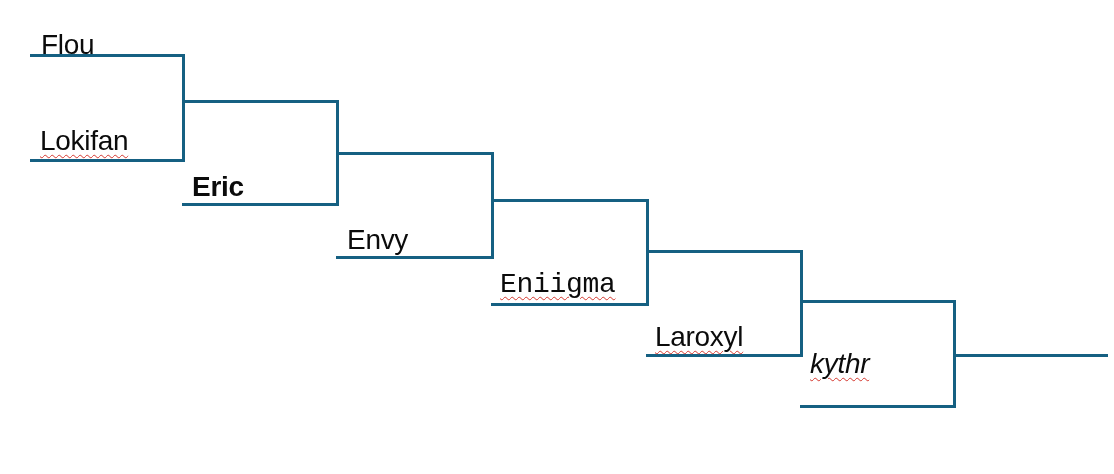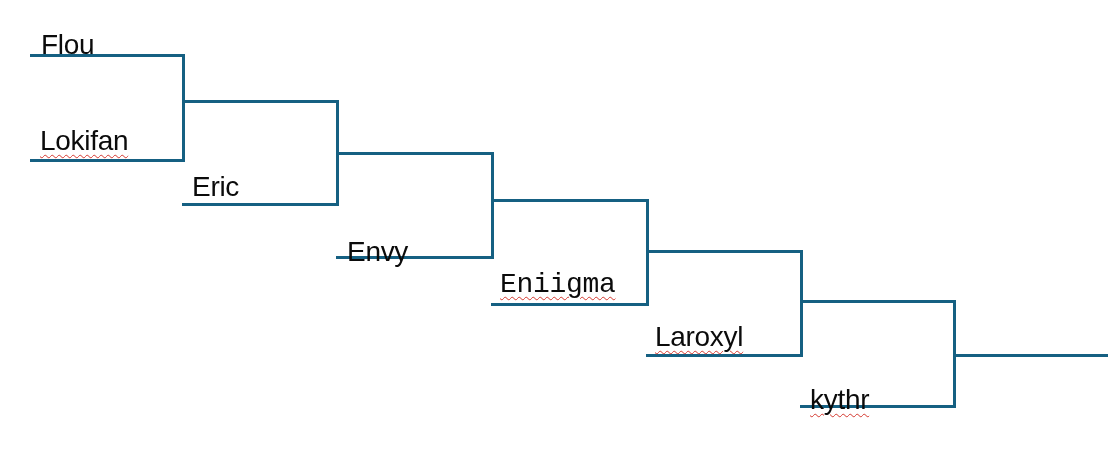--- a/index.html
+++ b/index.html
@@ -73,23 +73,23 @@
   <div class="hline" style="left:800px; top:300px; width:156px;"></div>
   <div class="hline" style="left:800px; top:405px; width:156px;"></div>
   <div class="vline" style="left:953px; top:300px; height:108px;"></div>
 
   <div class="hline" style="left:953px; top:354px; width:155px;"></div>
 
   <div class="player-label" style="left:41px;  top:33px;">Flou</div>
 
   <div class="player-label misspelled" style="left:40px;  top:129px;">Lokifan</div>
 
-  <div class="player-label" style="left:192px; top:175px;">Eric</div>
+  <div class="player-label" style="left:192px; top:175px;font-weight:bold;">Eric</div>
 
-  <div class="player-label" style="left:347px; top:228px;margin-top:12px;">Envy</div>
+  <div class="player-label" style="left:347px; top:228px;">Envy</div>
 
   <div class="player-label misspelled" style="left:500px; top:273px;font-family:Liberation Mono, monospace;">Eniigma</div>
 
   <div class="player-label misspelled" style="left:655px; top:325px;">Laroxyl</div>
 
-  <div class="player-label misspelled" style="left:810px; top:388px;">kythr</div>
+  <div class="player-label misspelled" style="left:810px; top:352px;font-style:italic;">kythr</div>
 
 </div>
 
 </body></html>

